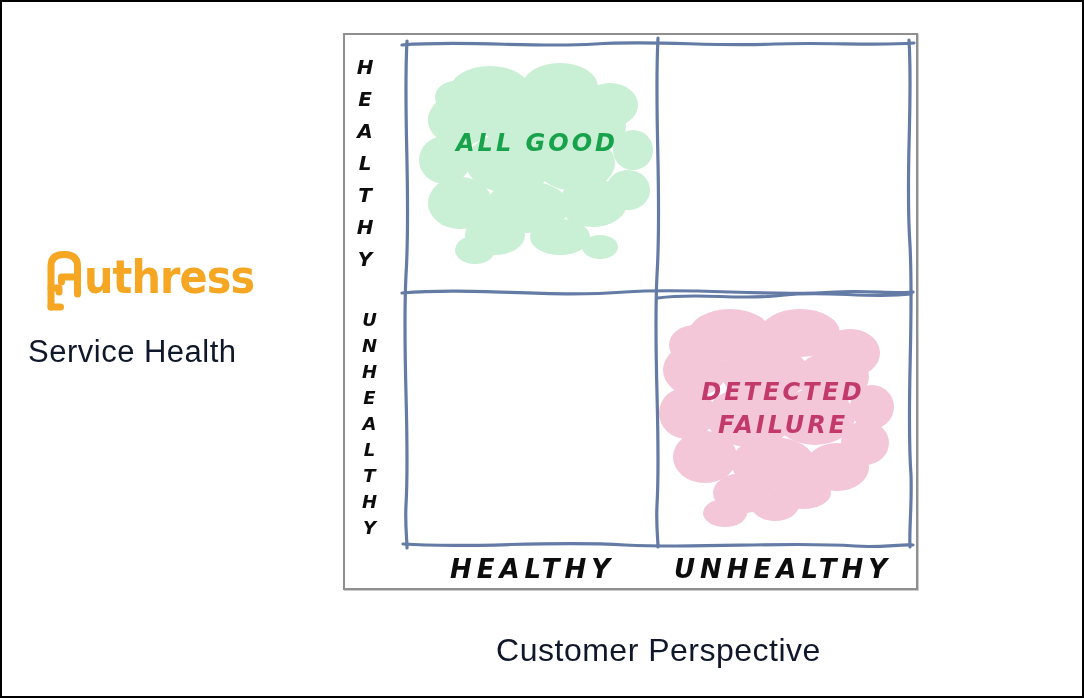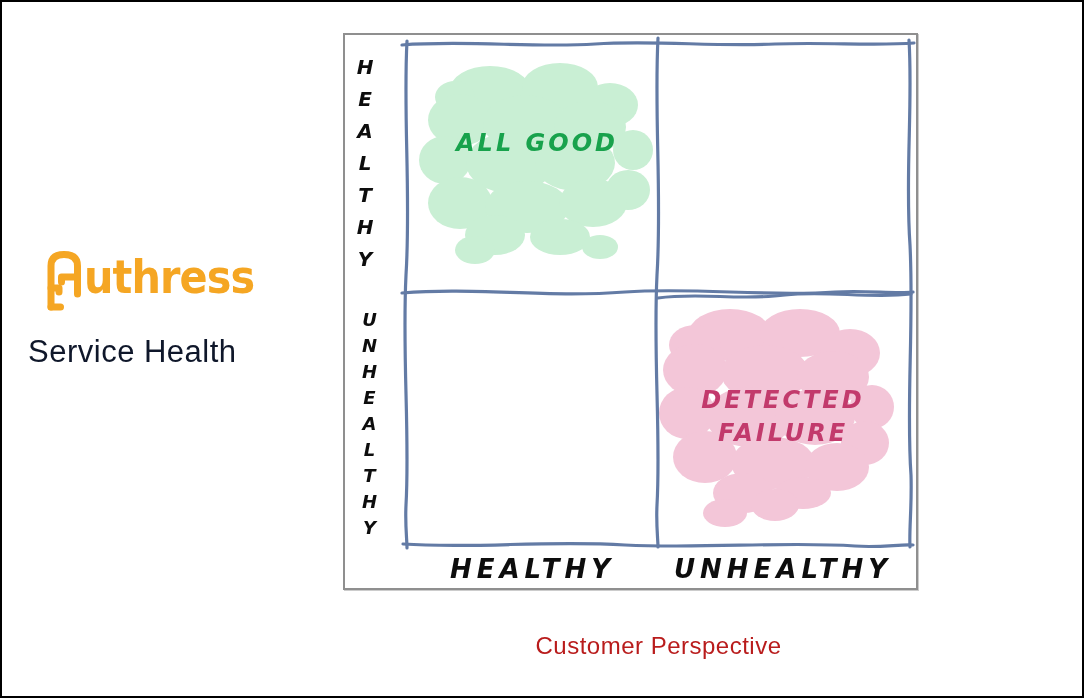--- a/index.html
+++ b/index.html
@@ -79,43 +79,43 @@
 
   
   .quad-label {
     position: absolute;
     text-align: center;
     font-size: 24px;
     letter-spacing: 3px;
     line-height: 33px;
   }
   .quad-label.green { left: 107px; top: 92px;  width: 170px; color: #18A24C; }
-  .quad-label.pink  { left: 326px; top: 349px; width: 224px; color: #C23A6C; }
+  .quad-label.pink  { left: 326px; top: 341px; width: 224px; color: #C23A6C; }
 
   
   .x-label {
     position: absolute;
     top: 519px;
     font-size: 26px;
     letter-spacing: 5px;
     text-align: center;
   }
   .x-label.left  { left: 62px;  width: 251px; }
   .x-label.right { left: 313px; width: 250px; }
 
   
   .x-axis-title {
     position: absolute;
     left: 484px;
     top: 630px;
     width: 345px;
     text-align: center;
-    font-size: 24px;
+    font-size: 32px;
     letter-spacing: 0.5px;
-    color: #b91c1c;
+    color: #0f172a;
     white-space: nowrap;
   }
 </style>
 </head>
 <body>
 
 <div class="screen">
 
   <div class="brand">
     <div class="logo">

